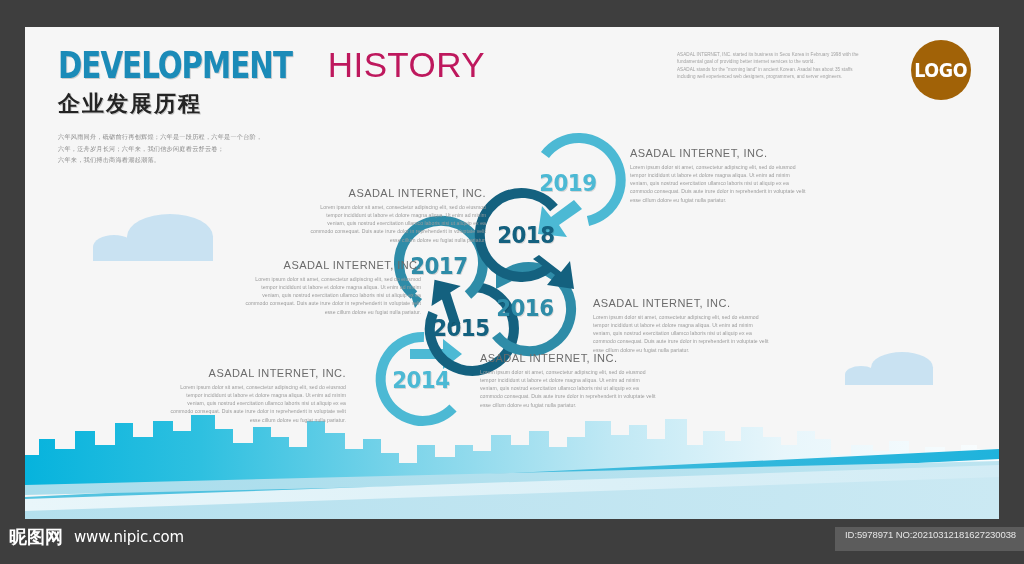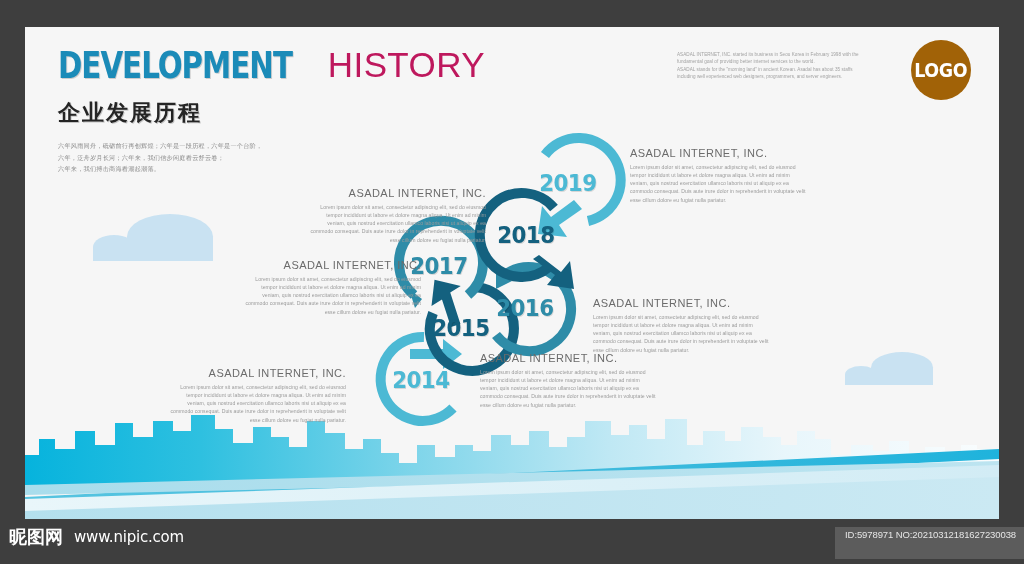--- a/index.html
+++ b/index.html
@@ -38,21 +38,21 @@
   .t-hist {
     font-family: "Liberation Sans", sans-serif;
     font-weight: 400; font-size: 35px; letter-spacing: 0.4px;
     color: #be185d; display: inline-block;
     margin-left: 4px;
     position: relative; top: -1px;
   }
   #title-cn {
     font-family: "DejaVu Sans", sans-serif;
     font-weight: bold; font-size: 22px; letter-spacing: 2px;
-    color: #242424; margin-top: 14px;
+    color: #242424; margin-top: 5px;
     text-shadow: 1px 1px 0 rgba(0,0,0,0.2);
   }
   #title-desc {
     margin-top: 12px;
     font-family: "DejaVu Sans", sans-serif;
     font-size: 6.2px; line-height: 11.5px; color: #8a8a8a;
     letter-spacing: 0.2px;
   }
 
   
@@ -135,21 +135,21 @@
     position: absolute; left: 9px; top: 6px;
     font-family: "DejaVu Sans", sans-serif; font-weight: bold;
     font-size: 18px; color: #ffffff; letter-spacing: 0px;
   }
   #nipic-url {
     position: absolute; left: 74px; top: 9px;
     font-family: "DejaVu Sans", sans-serif; font-weight: normal;
     font-size: 15px; color: #ffffff; letter-spacing: -0.2px;
   }
   #id-strip {
-    position: absolute; right: 0px; top: 8px; height: 32px;
+    position: absolute; right: 0px; top: 8px; height: 24px;
     background: #5c5c5c; padding: 1.5px 8px 0 10px;
     font-family: "Liberation Sans", sans-serif;
     font-size: 9.5px; color: #e6e6e6; letter-spacing: -0.1px;
     white-space: nowrap;
   }
 </style>
 </head>
 <body>
 
 <div id="frame">

